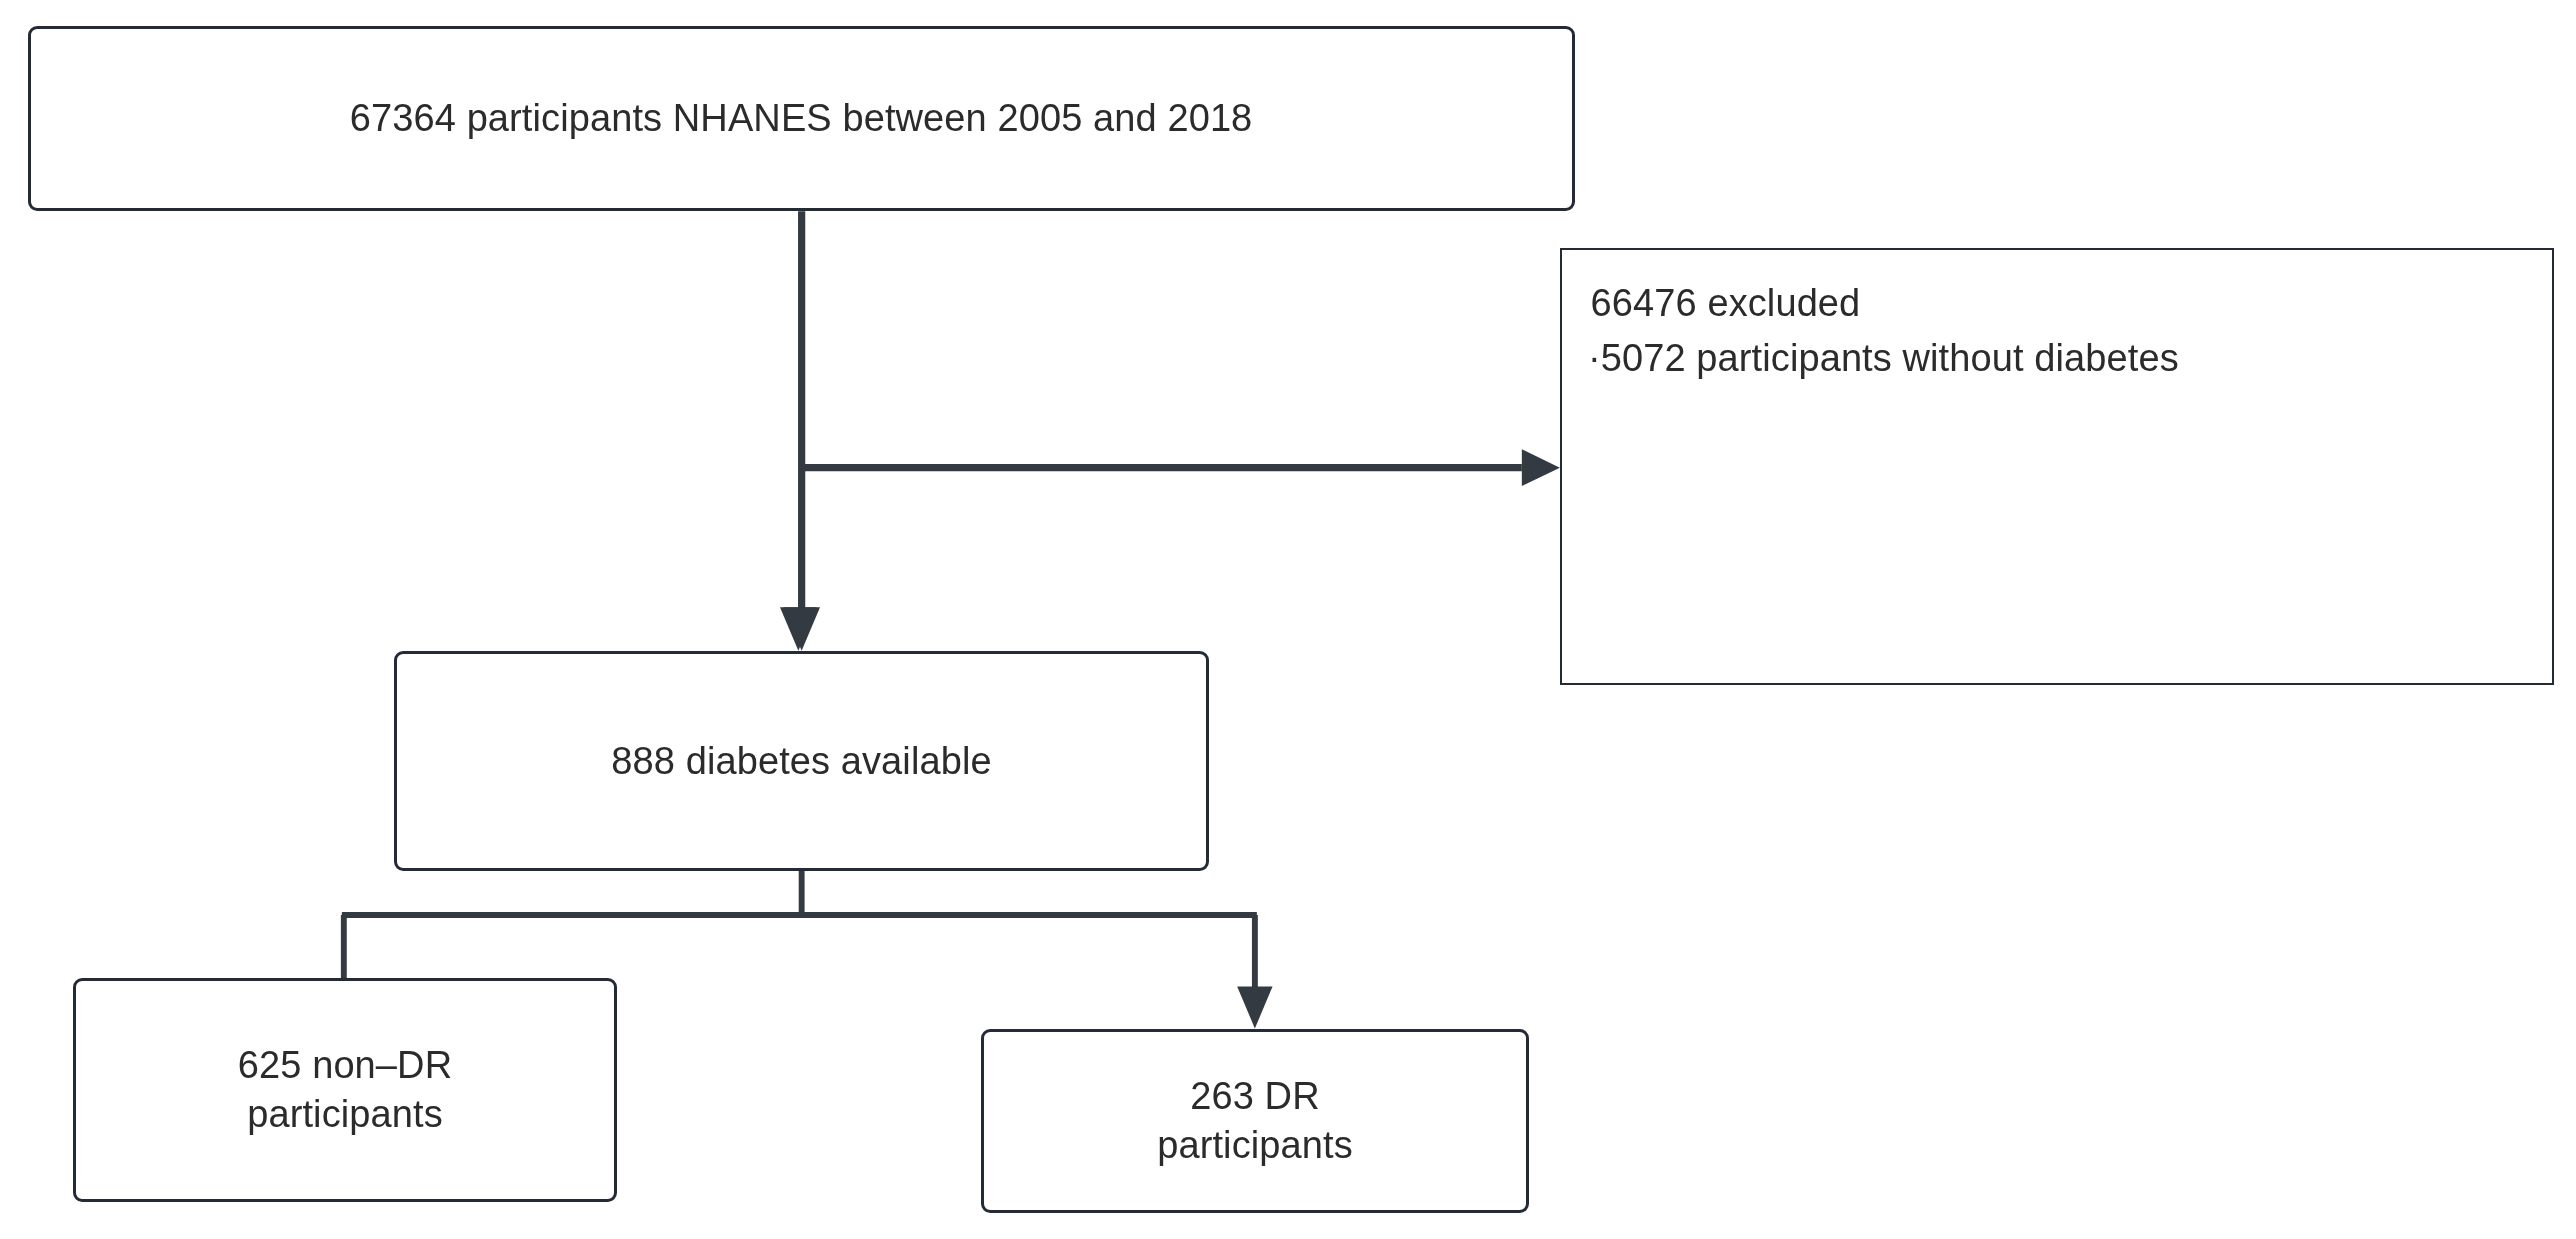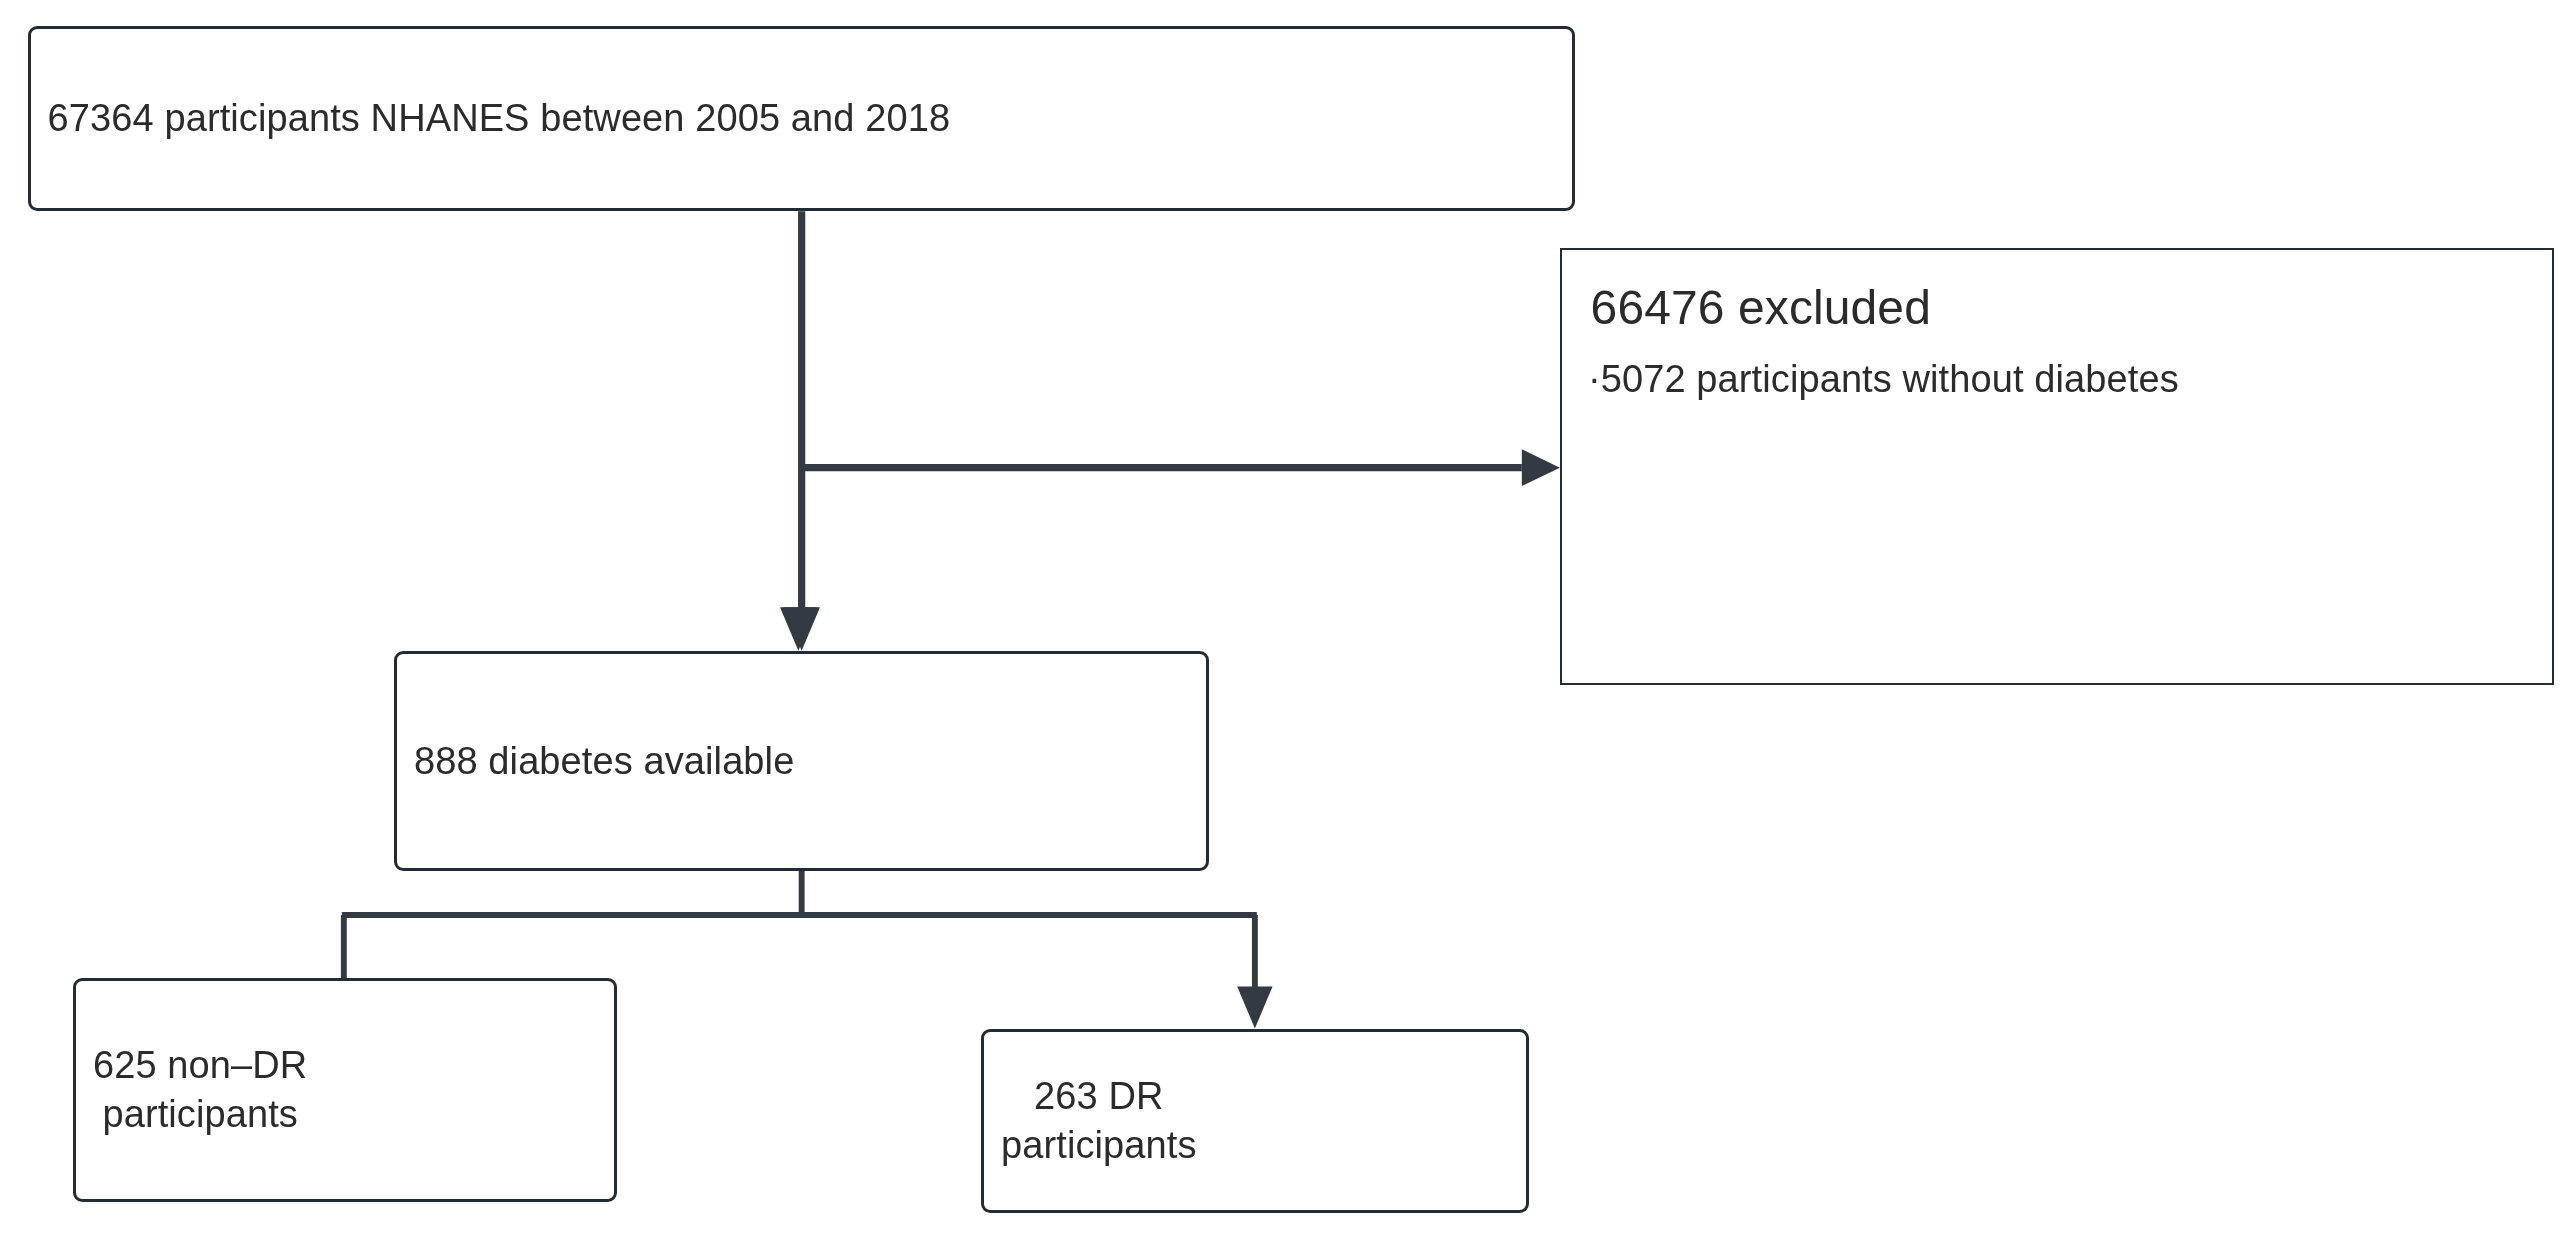--- a/index.html
+++ b/index.html
@@ -34,20 +34,21 @@
   
   .node {
     position: absolute;
     z-index: 2;
     box-sizing: border-box;
     background: #ffffff;
     border: 3.3px solid #232b36;
     border-radius: 9.2px;
     display: flex;
     align-items: center;
+    justify-content: center;
     text-align: center;
     color: #2b2b2b;
     font-size: 38px;
     line-height: 1.28;
     letter-spacing: 0.1px;
   }
 
   .node .node-text {
     display: block;
     padding: 0 17px;
@@ -90,24 +91,24 @@
     width: 994px;
     height: 437px;
     border: 2.6px solid #232b36;
     border-radius: 0;
     display: block;
     padding: 34px 0 0 26px;
     text-align: left;
   }
 
   #node-excluded .excl-head {
-    font-size: 48px;
+    font-size: 38px;
     line-height: 1.0;
     color: #2b2b2b;
-    margin: 0 0 28px 0;
+    margin: 0 0 17px 0;
     padding-left: 2.6px;
   }
 
   #node-excluded ul.excl-list {
     list-style: none;
     margin: 0;
     padding: 0;
   }
 
   #node-excluded ul.excl-list li {

